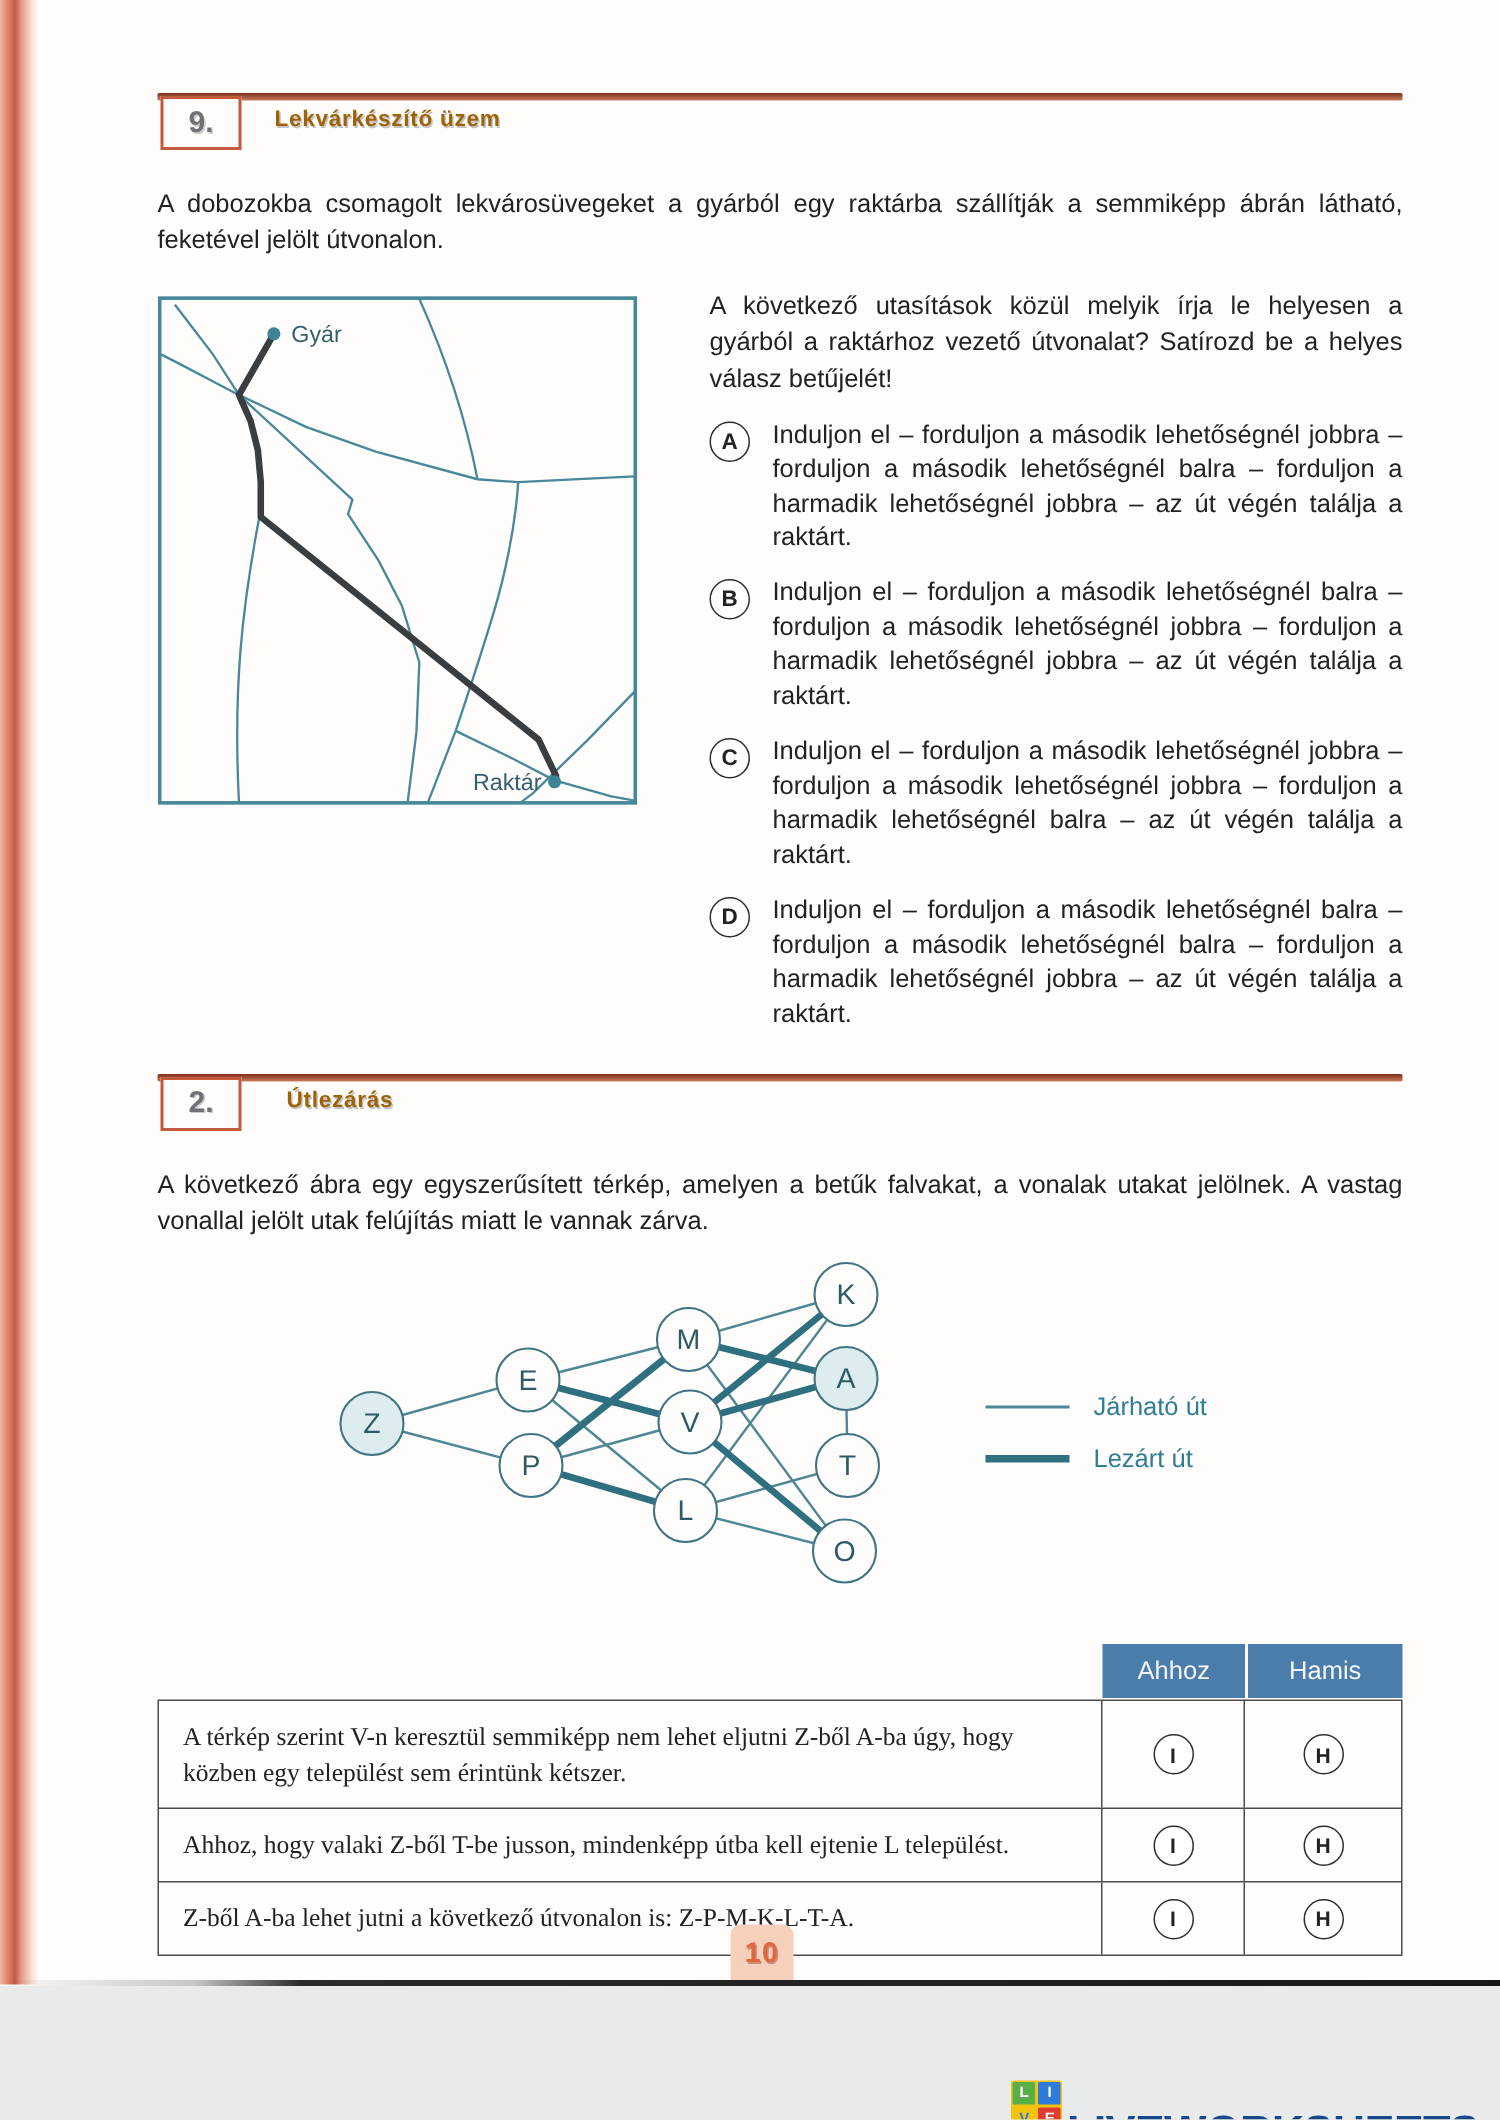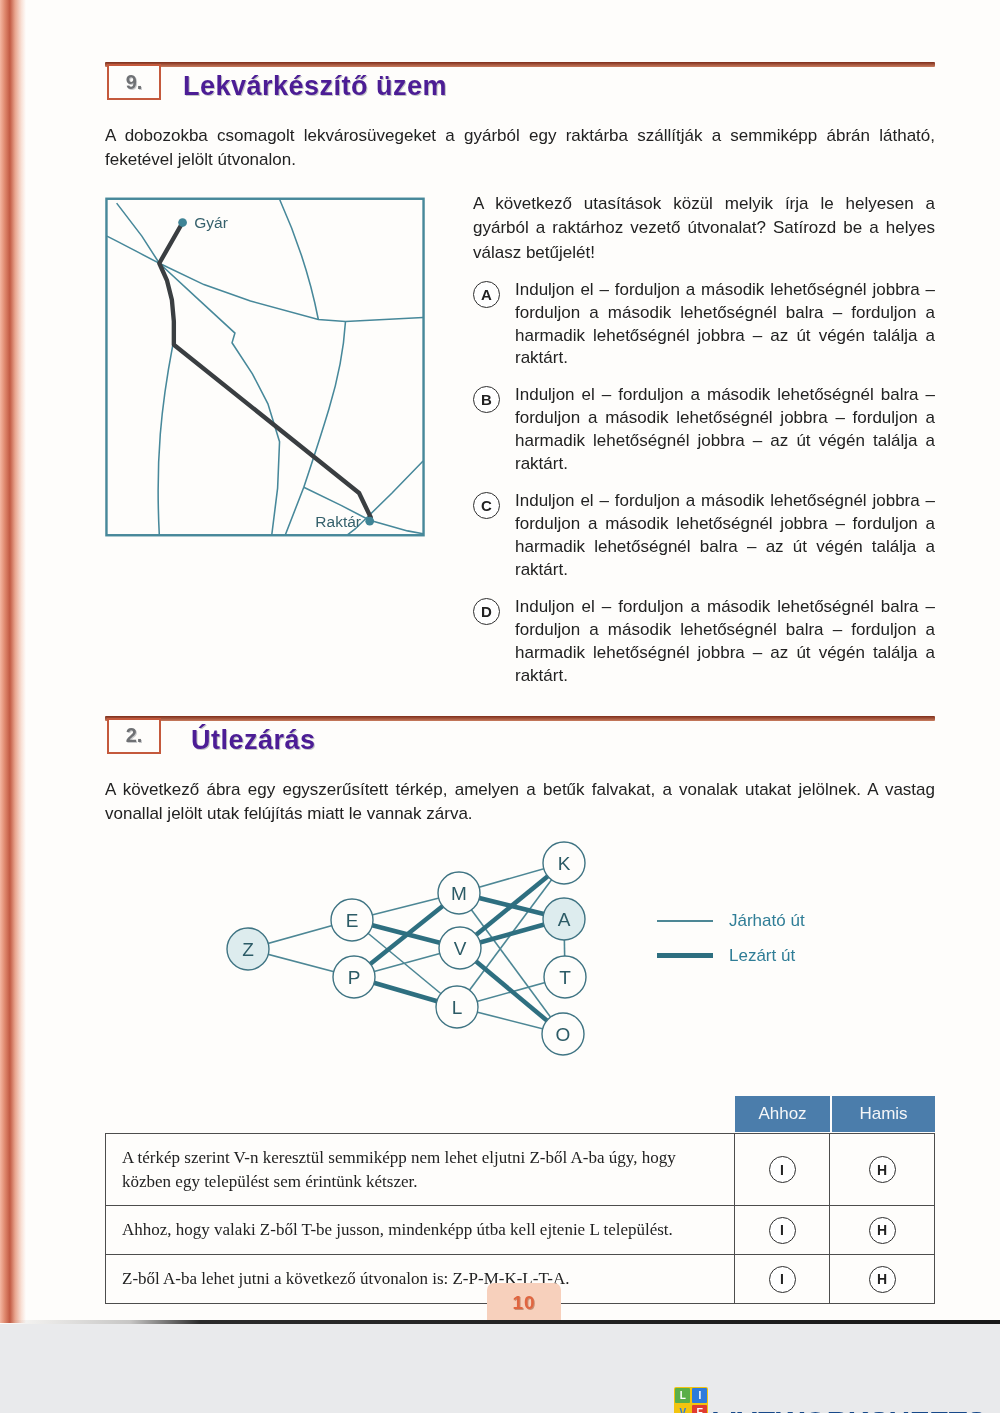--- a/index.html
+++ b/index.html
@@ -15,42 +15,42 @@
   .content{position:relative;padding:0 65px 0 105px;}
 
   
   .sec-header{position:relative;height:48px;}
   .sec-bar{position:absolute;top:0;left:0;right:0;height:5px;
     background:linear-gradient(#7e2d1a,#c97d5f);border-radius:1px;}
   .sec-numbox{position:absolute;top:2px;left:2px;height:36px;min-width:54px;
     border:2px solid #c4593c;background:#fefdfb;display:flex;align-items:center;justify-content:center;
     padding:0 8px;box-sizing:border-box;}
   .sec-num{font-weight:bold;font-size:20px;color:#6f7174;text-shadow:1px 1px 0 #c9cacc;}
-  .sec-title{position:absolute;top:9px;font-weight:bold;font-size:27px;color:#4c1d95;
+  .sec-title{position:absolute;top:9px;font-weight:bold;font-size:15px;color:#a16207;
     letter-spacing:.5px;text-shadow:1px 1px 0 #c2c4c6;}
   .t9 .sec-title{left:78px;} .t10 .sec-title{left:86px;}
 
   p.body{font-size:17px;line-height:1.42;margin:14px 0 0 0;text-align:justify;}
 
   
   .cols{display:flex;gap:20px;margin-top:20px;align-items:flex-start;}
   .mapbox{flex:none;}
   .rightcol{flex:1;min-width:0;margin-left:28px;}
   .rightcol p.q{margin-top:0;}
   .options{margin-top:6px;}
   .option{display:flex;gap:15px;margin-top:14px;}
   .opt-circ{flex:none;width:27px;height:27px;margin-top:2px;border:1.7px solid #2e2e2e;border-radius:50%;
     display:flex;align-items:center;justify-content:center;font-weight:bold;font-size:15px;color:#222;
     box-sizing:border-box;background:#fff;}
   .opt-text{font-size:17px;line-height:1.35;text-align:justify;}
 
   
   .graph-wrap{position:relative;height:242px;margin-top:10px;}
   .graph-svg{position:absolute;left:115px;top:0;}
-  .legend{position:absolute;left:552px;top:75px;}
+  .legend{position:absolute;left:552px;top:92px;}
   .legend-row{display:flex;align-items:center;gap:16px;margin-bottom:15px;}
   .leg-line{width:56px;flex:none;}
   .leg-open{height:2px;background:#4d8795;}
   .leg-closed{height:5px;background:#2e6f80;}
   .leg-label{font-size:17px;color:#2f7d96;}
 
   
   .tf{margin-top:18px;}
   .tf-head{display:grid;grid-template-columns:1fr 95px 105px;}
   .tf-hd{height:36px;background:#4b7dab;color:#f4f6f8;font-size:17px;
@@ -58,21 +58,21 @@
   .tf-hd2{border-left:2px solid #fdfdfd;box-sizing:border-box;}
   .tf-body{border:1px solid #4d4d4d;margin-top:1px;}
   .tf-row{display:grid;grid-template-columns:1fr 95px 105px;}
   .tf-row + .tf-row{border-top:1px solid #4d4d4d;}
   .tf-stmt{padding:12px 16px;font-size:17px;line-height:1.4;font-family:Liberation Serif, serif;}
   .tf-cell{border-left:1px solid #4d4d4d;display:flex;align-items:center;justify-content:center;}
   .tf-circ{width:27px;height:27px;border:1.6px solid #2e2e2e;border-radius:50%;background:#fff;
     display:flex;align-items:center;justify-content:center;font-weight:bold;font-size:14px;color:#222;box-sizing:border-box;}
 
   
-  .page-tab{position:absolute;left:487px;top:1283px;width:74px;height:40px;
+  .page-tab{position:absolute;left:487px;top:1283px;width:42px;height:40px;
     background:#f7d0bc;border-radius:7px 7px 0 0;display:flex;align-items:center;justify-content:center;}
   .page-tab span{color:#e06540;font-weight:bold;font-size:19px;letter-spacing:1px;
     text-shadow:1px 1px 0 #c98f74;}
   .scan-edge{position:absolute;left:0;top:1320px;right:0;height:4px;
     background:linear-gradient(90deg,rgba(35,35,35,0) 0%,rgba(35,35,35,.25) 13%,#2b2b2b 20%,#181818 100%);}
   .scan-footer{position:absolute;left:0;top:1324px;right:0;bottom:0;background:#e9eaec;}
   .brand{position:absolute;right:14px;top:44px;display:flex;align-items:center;gap:3px;}
   .brand-grid{display:grid;grid-template-columns:15px 15px;grid-template-rows:15px 15px;gap:2px;
     background:#f2c40f;padding:1px;border-radius:2px;}
   .bg-sq{display:flex;align-items:center;justify-content:center;color:#fff;font-weight:bold;

